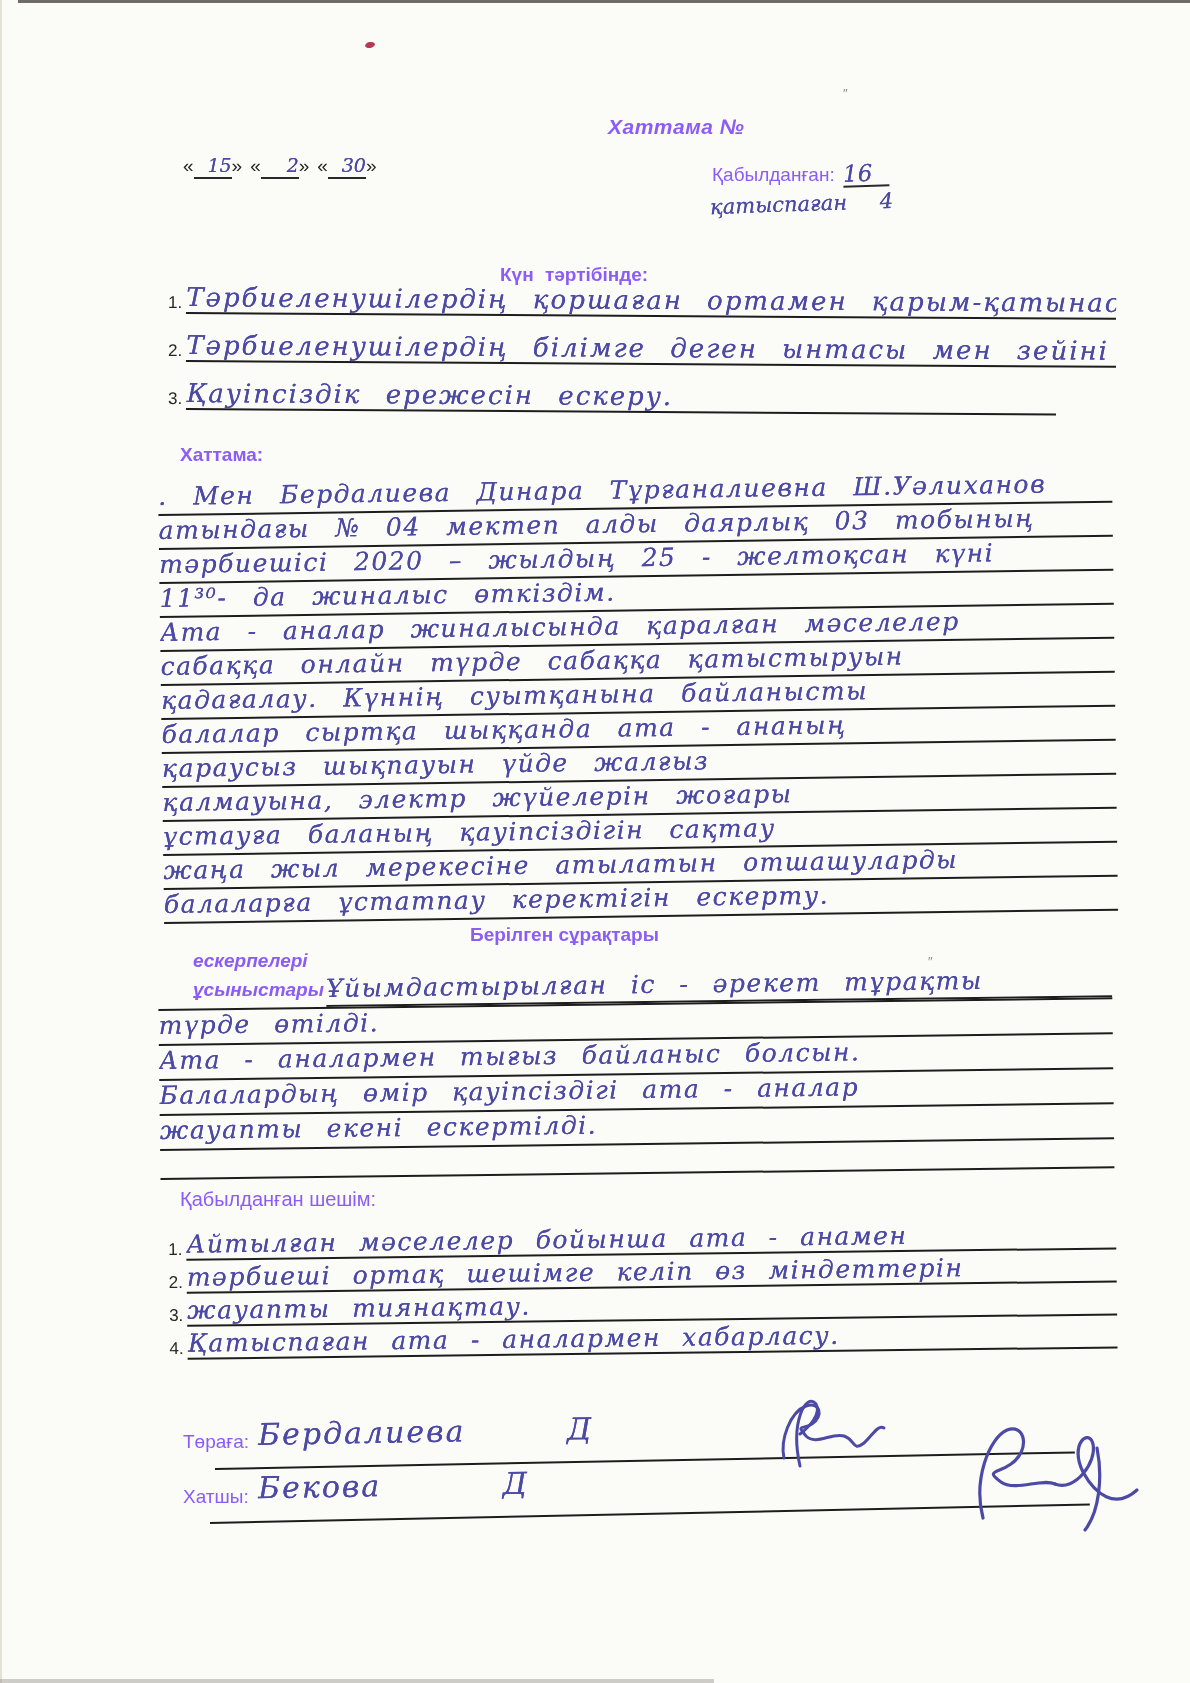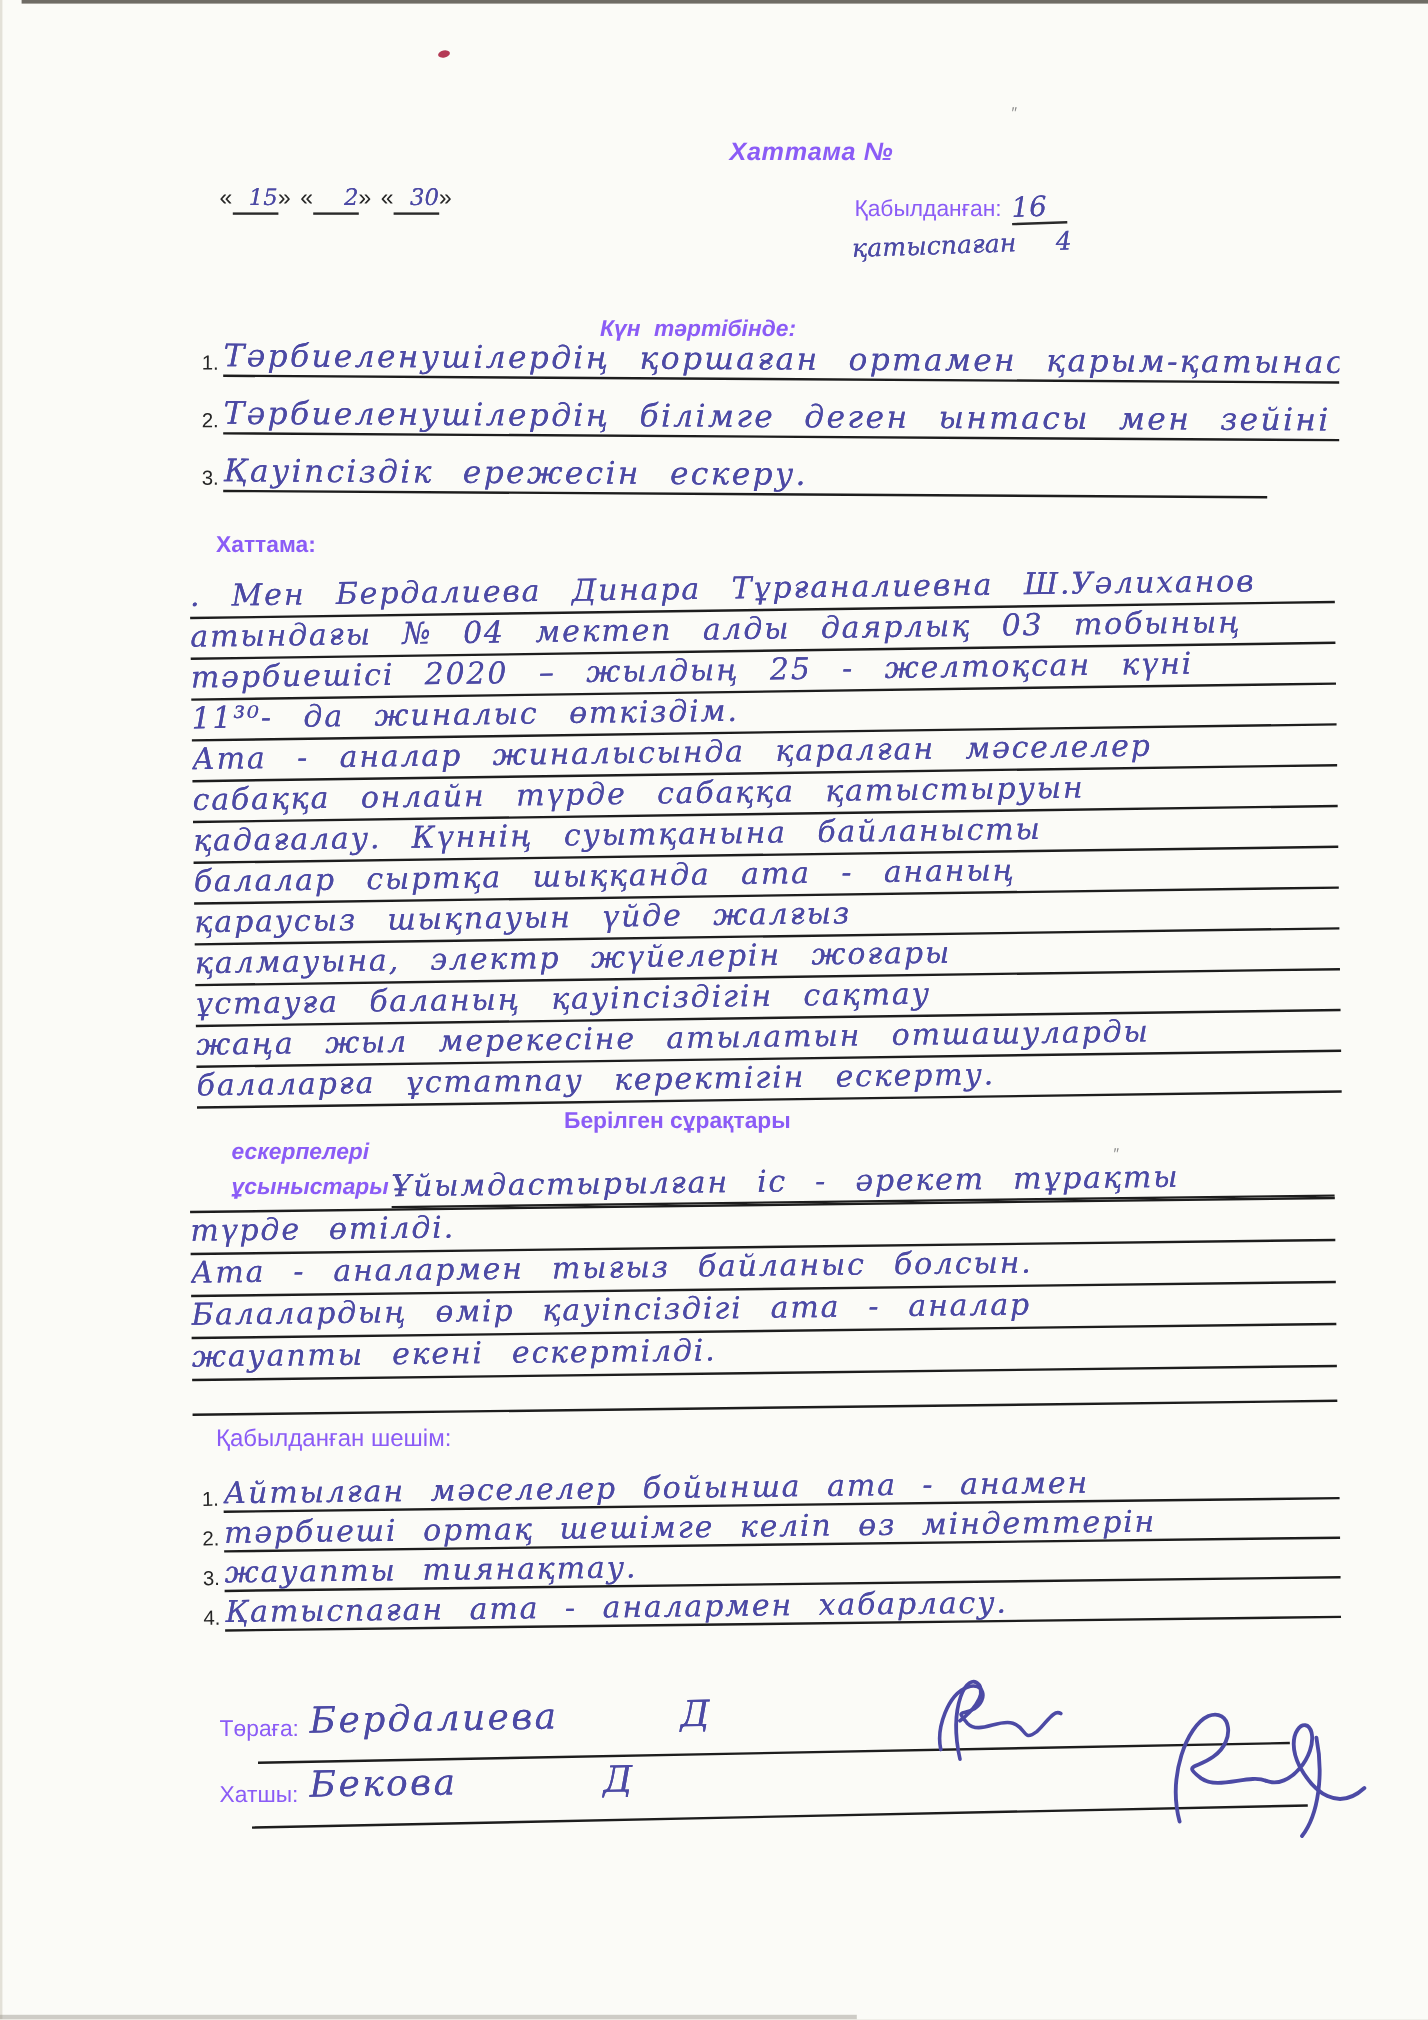--- a/index.html
+++ b/index.html
@@ -15,21 +15,21 @@
   
   .edge-top{position:absolute;top:0;left:18px;right:0;height:3px;background:#56524b;opacity:.85;}
   .edge-left{position:absolute;top:0;left:0;bottom:0;width:2px;background:#e3e1d8;}
   .edge-bottom{position:absolute;bottom:0;left:0;width:60%;height:4px;background:#97938a;opacity:.45;}
   .red-dot{position:absolute;left:365px;top:42px;width:10px;height:6px;background:#b43a55;border-radius:50%;transform:rotate(-12deg);}
   .tick-mark{position:absolute;color:#8a8a8a;font-size:13px;}
 
   
   .printed{color:#8b5cf6;}
   .title{position:absolute;left:608px;top:115px;font-size:21px;font-weight:bold;font-style:italic;letter-spacing:.5px;}
-  .sec-head-agenda{position:absolute;left:500px;top:264px;font-size:19px;font-weight:bold;font-style:italic;word-spacing:6px;}
+  .sec-head-agenda{position:absolute;left:500px;top:264px;font-size:19px;font-weight:bold;word-spacing:6px;}
   .sec-head-questions{position:absolute;left:470px;top:924px;font-size:19px;font-weight:bold;}
   .label{font-size:19px;font-weight:600;}
   .label-light{font-size:19px;font-weight:400;}
 
   
   .hw{
     font-family:"DejaVu Serif",serif;
     font-style:italic;
     color:#4c4aa5;
     text-shadow:0 0 .5px #4c4aa5;

